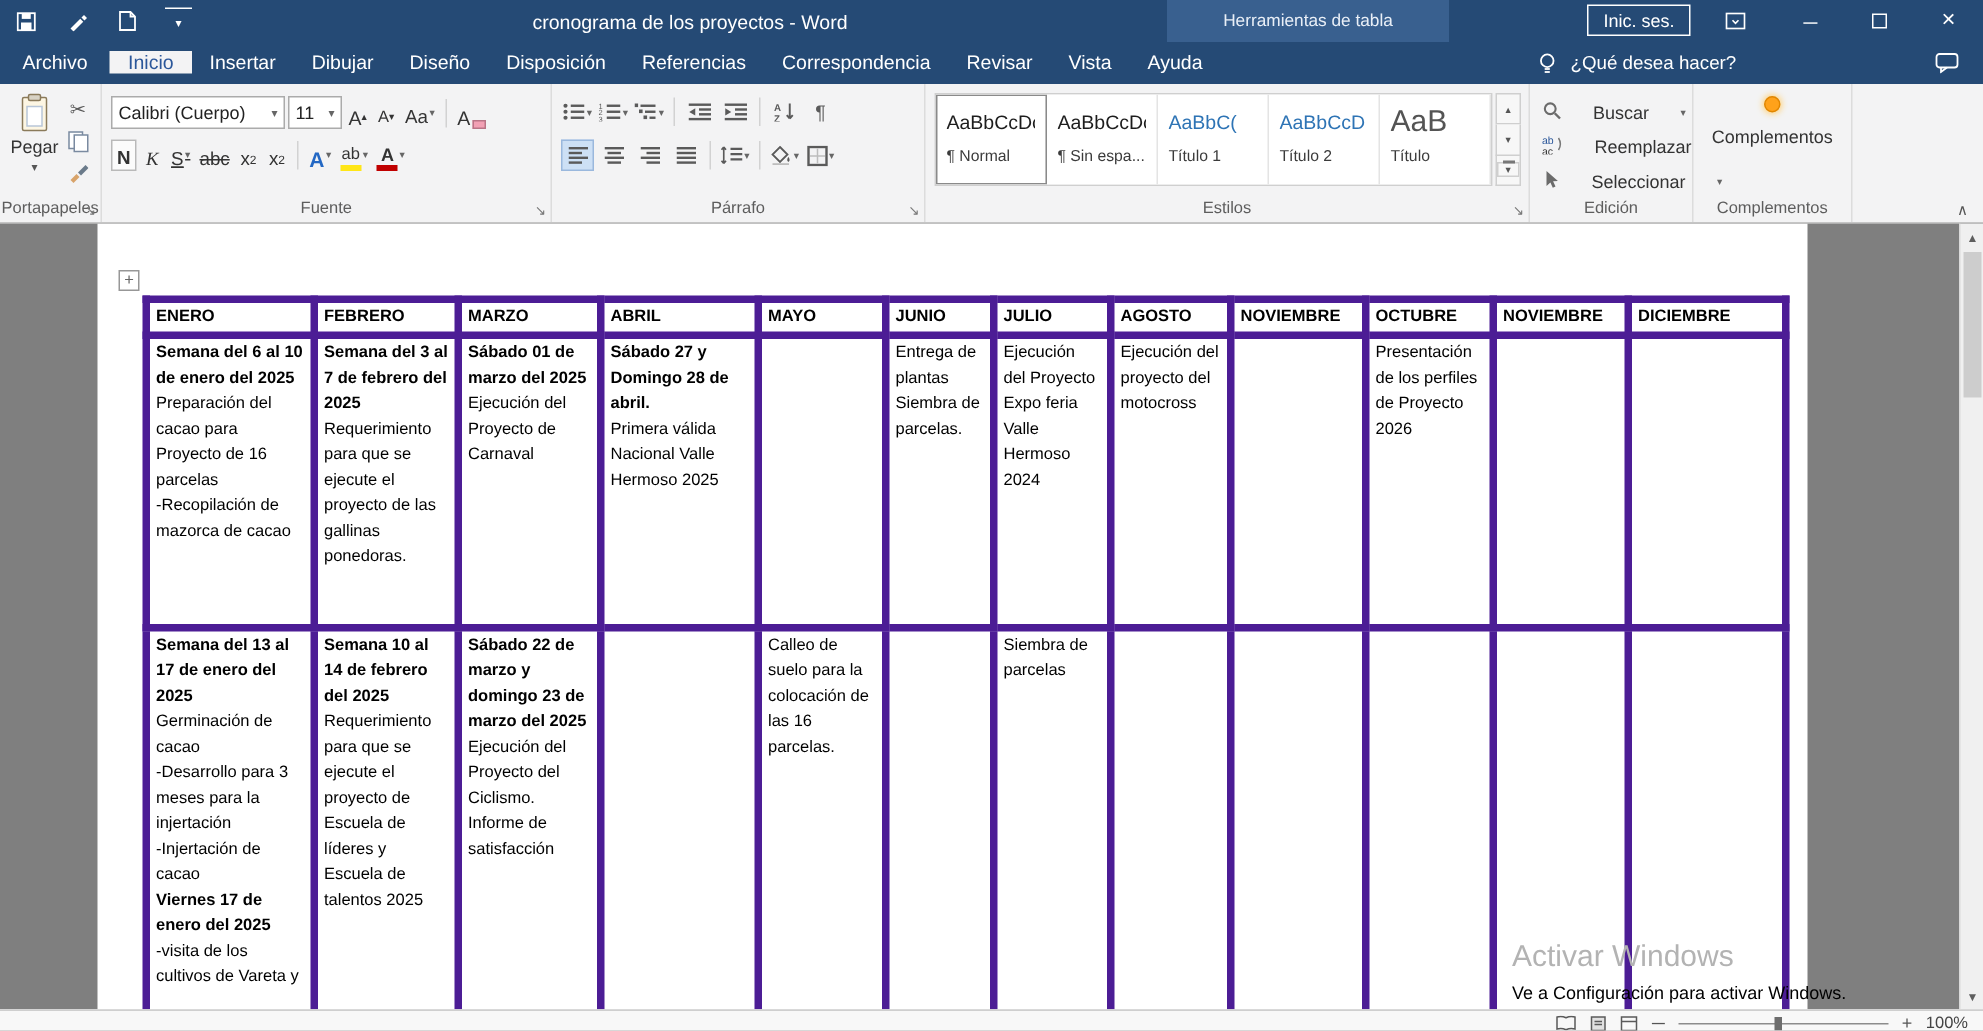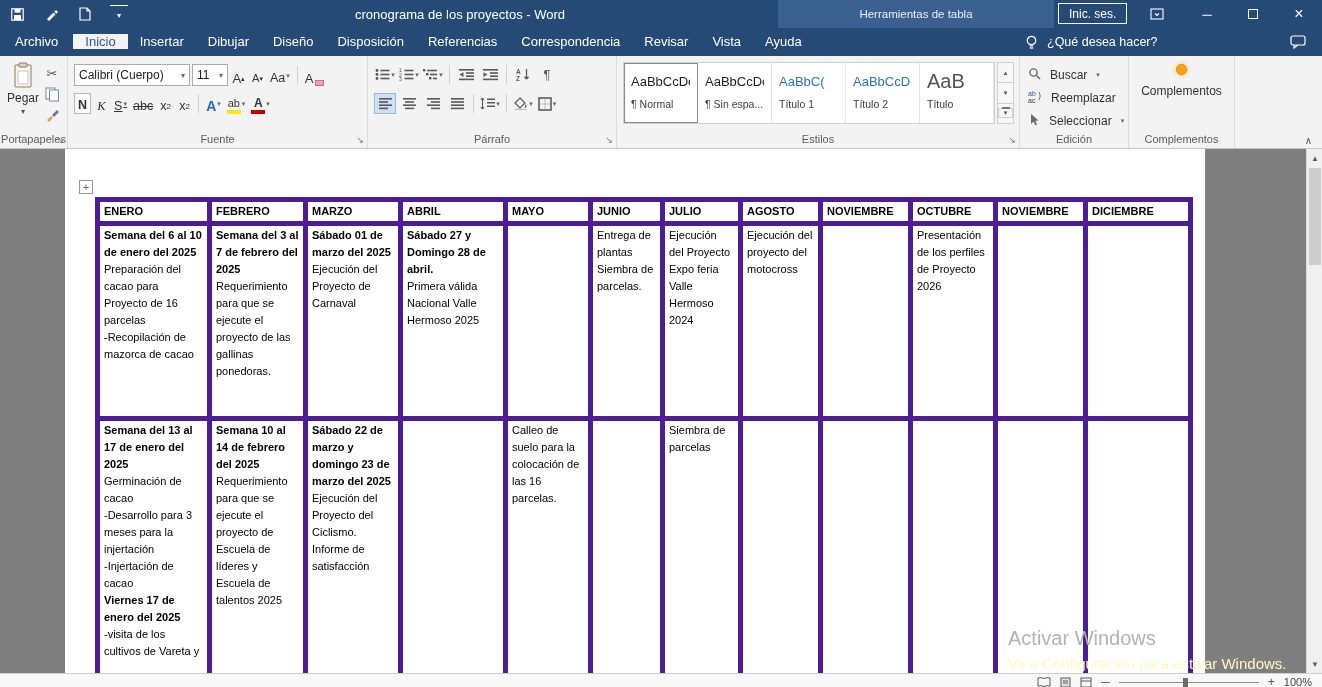--- a/index.html
+++ b/index.html
@@ -6,21 +6,21 @@
   html,body{width:1322px;height:687px;overflow:hidden;background:#7f7f7f;
     font-family:"Liberation Sans","DejaVu Sans",sans-serif;-webkit-font-smoothing:antialiased}
   #app{position:relative;width:1322px;height:687px;background:#fff}
 
   
   .titlebar{position:absolute;left:0;top:0;width:100%;height:28px;background:#254a75;color:#fff}
   .qat{position:absolute;left:8px;top:0;height:28px;display:flex;align-items:center;gap:16px}
   .ticon{display:inline-flex;align-items:center;justify-content:center;width:18px;height:18px;cursor:pointer}
   .qatchev{font-size:8px;color:#fff;border-top:1px solid #fff;padding-top:1px;line-height:7px}
   .wtitle{position:absolute;left:300px;width:320px;top:0;height:28px;display:flex;align-items:center;justify-content:center;font-size:13px;white-space:nowrap}
-  .ctxheader{position:absolute;left:778px;top:0;width:276px;height:28px;background:#39608f;display:flex;align-items:center;justify-content:center;font-size:11.5px;color:#e9eff7}
+  .ctxheader{position:absolute;left:778px;top:0;width:188px;height:28px;background:#39608f;display:flex;align-items:center;justify-content:center;font-size:11.5px;color:#e9eff7}
   .signin{position:absolute;left:1058px;top:3px;height:21px;padding:0 10px;background:transparent;border:1px solid #fff;color:#fff;font-size:12px;cursor:pointer;font-family:inherit}
   .ribopts{position:absolute;left:1148px;top:5px}
   .winctl{position:absolute;right:0;top:0;height:28px;display:flex}
   .winctl span{width:46px;height:28px;display:flex;align-items:center;justify-content:center;font-size:13px;cursor:pointer}
   .winctl .maxbox{width:10px;height:10px;border:1px solid #fff;display:block}
   .winctl .closex{font-size:16px}
 
   
   .tabrow{position:absolute;left:0;top:28px;width:100%;height:28px;background:#254a75}
   .filetab{display:inline-block;padding:6px 15px;font-size:13px;color:#fff;cursor:pointer}
@@ -75,42 +75,42 @@
   .style-item .sp{font-size:13px;color:#1d1d1d;white-space:nowrap;height:27px;display:flex;align-items:center;overflow:hidden}
   .style-item.h .sp{color:#2e74b5}
   .style-item.big .sp{font-size:20px;color:#545454}
   .style-item .sn{font-size:10.5px;color:#3b3b3b;margin-top:3px;white-space:nowrap;overflow:hidden}
   .style-item.sel{outline:1px solid #8a8a8a;outline-offset:-1px}
   .galarr{position:absolute;left:380px;top:6px;width:17px;height:62px;display:flex;flex-direction:column}
   .galarr span{flex:1;border:1px solid #cfcfcf;border-top:none;display:flex;align-items:center;justify-content:center;font-size:7px;color:#555;background:#f7f7f7;cursor:pointer}
   .galarr span:first-child{border-top:1px solid #cfcfcf}
   .galarr .more{border-top:2px solid #777;width:8px;height:0;margin-top:-2px}
 
-  .edit-item{position:absolute;left:8px;display:flex;align-items:center;gap:9px;height:21px;font-size:12px;color:#333;cursor:pointer;white-space:nowrap}
+  .edit-item{position:absolute;left:8px;display:flex;align-items:center;gap:21px;height:21px;font-size:12px;color:#333;cursor:pointer;white-space:nowrap}
   .edit-item .dd{font-size:7px;color:#666}
 
   .addin-btn{position:absolute;left:0;top:8px;width:100%;display:flex;flex-direction:column;align-items:center;gap:9px;cursor:pointer}
   .addin-dot{width:11px;height:11px;border-radius:50%;background:#ffa21a;border:1px solid #e08600;box-shadow:0 0 4px 1px #ffd27a}
   .addin-btn span{font-size:12px;color:#333}
 
   .collapse{position:absolute;right:10px;bottom:2px;font-size:10px;color:#555;cursor:pointer}
 
   
   .docarea{position:absolute;left:0;top:149px;width:1322px;height:524px;background:#7f7f7f;overflow:hidden}
   .page{position:absolute;left:65px;top:0;width:1140px;height:524px;background:#fff;overflow:hidden}
   .mvh{position:absolute;left:14px;top:31px;width:14px;height:14px;border:1px solid #979797;background:#fff;color:#666;font-size:11px;line-height:12px;text-align:center;cursor:move}
   table.doctable{position:absolute;left:30px;top:48px;border-collapse:collapse;table-layout:fixed}
   .doctable th,.doctable td{border:5px solid #4c1d95;vertical-align:top;font-size:11px;line-height:17px;color:#000;padding:1px 4px;overflow:hidden}
   .doctable th{text-align:left;font-weight:bold;height:18px;white-space:nowrap}
   .seg{overflow-wrap:break-word}
   .seg.b{font-weight:bold}
 
   .wm{position:absolute;left:1008px;top:478px;pointer-events:none;z-index:5}
   .wm .l1{font-size:20px;color:#b3b3b3}
-  .wm .l2{font-size:15px;color:#fef9c3;margin-top:5px;white-space:nowrap}
+  .wm .l2{font-size:12px;color:#000000;margin-top:5px;white-space:nowrap}
 
   .vscroll{position:absolute;right:0;top:0;width:16px;height:524px;background:#f0f0f0;border-left:1px solid #dadada}
   .sarrow{position:absolute;left:0;width:16px;height:16px;display:flex;align-items:center;justify-content:center;font-size:8px;color:#5e5e5e;cursor:pointer}
   .sarrow.up{top:1px}.sarrow.down{bottom:1px}
   .sthumb{position:absolute;left:2px;top:19px;width:12px;height:97px;background:#cdcdcd;cursor:pointer}
 
   
   .statusbar{position:absolute;left:0;top:673px;width:100%;height:15px;background:#f8f8f8;border-top:1px solid #cfcfcf}
   .sbright{position:absolute;right:10px;top:2px;display:flex;align-items:center;gap:9px;color:#555}
   .sbright .vicon{display:inline-flex;align-items:center;cursor:pointer}

